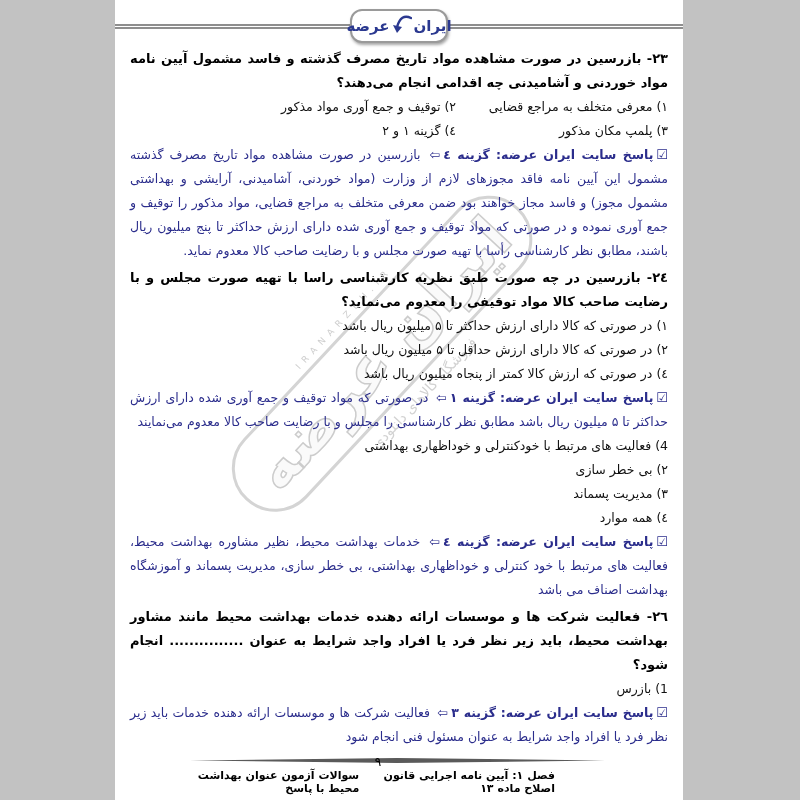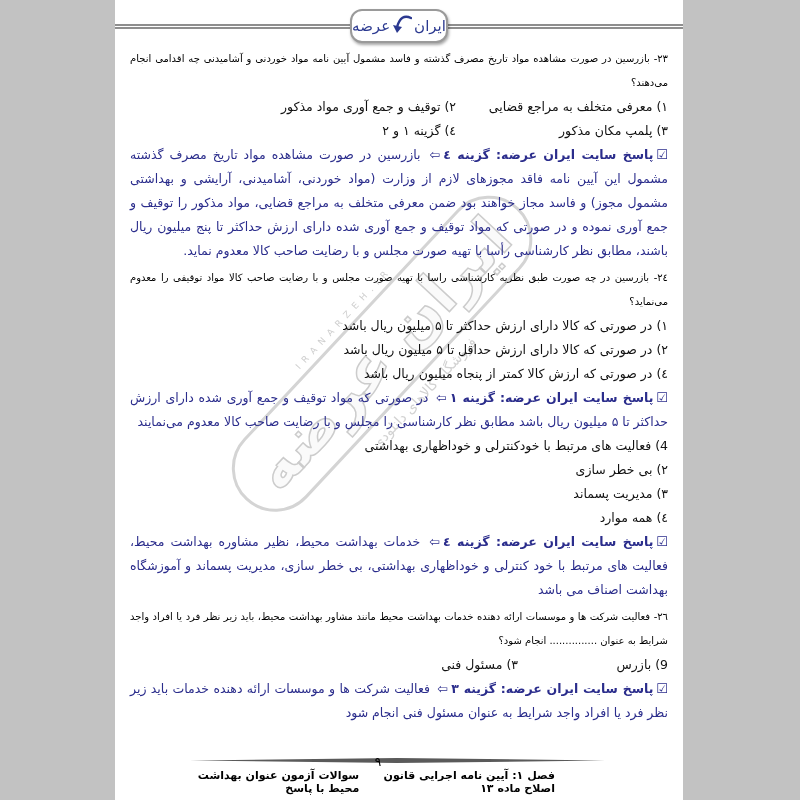--- a/index.html
+++ b/index.html
@@ -11,36 +11,36 @@
   
   .sheet { position:absolute; left:115px; top:0; width:568px; height:800px; background:#ffffff; }
 
   
   .header-rule { position:absolute; top:24px; left:0; right:0; height:5px;
                  border-top:2px solid #8e8e8e; border-bottom:2px solid #8e8e8e; background:#fff; z-index:1; }
   .logo { position:absolute; top:9px; left:50%; transform:translateX(-50%);
           width:98px; height:34px; background:#fff; border:2px solid #9a9a9a; border-radius:12px;
           box-shadow:1px 2px 3px rgba(0,0,0,0.35); display:flex; align-items:center; justify-content:center;
           direction:rtl; gap:2px; z-index:2; }
-  .logo .word { color:#2b3990; font-weight:normal; font-size:15px; line-height:1; }
+  .logo .word { color:#2b3990; font-weight:bold; font-size:15px; line-height:1; }
   .logo svg { display:block; }
 
   
   .watermark { position:absolute; top:295px; left:25px; width:490px; text-align:center;
                transform:rotate(-47deg); z-index:0; pointer-events:none; }
   .wm-latin { font-size:9px; letter-spacing:6px; color:#cfcfcf; margin-bottom:4px; }
   .wm-box { display:inline-block; border:3px solid #d4d4d4; border-radius:45px; padding:6px 24px; }
   .wm-main { font-size:60px; font-weight:bold; direction:rtl;
              color:rgba(226,226,226,0.18); -webkit-text-stroke:1.5px #cccccc; line-height:1.15; white-space:nowrap; }
   .wm-sub { margin-top:6px; font-size:14px; letter-spacing:7px; color:#d2d2d2; direction:rtl; }
 
   
   .content { position:absolute; top:44px; right:15px; left:15px; z-index:1;
              direction:rtl; color:#111; font-size:12.5px; line-height:24px; }
-  .q-text { font-weight:normal; color:#000; text-align:justify; font-size:10px; margin-top:3px; }
+  .q-text { font-weight:bold; color:#000; text-align:justify; font-size:13px; margin-top:3px; }
   .opts { }
   .opts.grid-2 { display:grid; grid-template-columns:212px 1fr; }
   .opts.list .opt { display:block; }
   .opts.row  { display:grid; grid-template-columns:150px 106px 126px 1fr; }
   .opt { white-space:nowrap; overflow:hidden; }
   .answer { color:#2b2d8c; text-align:justify; }
   .answer .chk   { font-size:13px; }
   .answer .lbl   { font-weight:bold; margin:12px 3px; }
   .answer .arrow { font-size:13px; margin-left:3px; }
 
@@ -102,22 +102,21 @@
             <span class="opt">4) فعالیت های مرتبط با خودکنترلی و خوداظهاری بهداشتی</span>
             <span class="opt">۲) بی خطر سازی</span>
             <span class="opt">۳) مدیریت پسماند</span>
             <span class="opt">٤) همه موارد</span>
           </div>
           <p class="answer"><span class="chk">☑</span><span class="lbl">پاسخ سایت ایران عرضه: گزینه ٤</span><span class="arrow">⇦</span><span class="ans-text"> خدمات بهداشت محیط، نظیر مشاوره بهداشت محیط، فعالیت های مرتبط با خود کنترلی و خوداظهاری بهداشتی، بی خطر سازی، مدیریت پسماند و آموزشگاه بهداشت اصناف می باشد</span></p>
         </div>
         <div class="q">
           <p class="q-text">۲٦- فعالیت شرکت ها و موسسات ارائه دهنده خدمات بهداشت محیط مانند مشاور بهداشت محیط، باید زیر نظر فرد یا افراد واجد شرایط به عنوان ............... انجام شود؟</p>
           <div class="opts row">
-            <span class="opt">9) بازرس</span>
-            <span class="opt">۳) مسئول فنی</span>
+            <span class="opt">1) بازرس</span>
           </div>
           <p class="answer"><span class="chk">☑</span><span class="lbl">پاسخ سایت ایران عرضه: گزینه ۳</span><span class="arrow">⇦</span><span class="ans-text"> فعالیت شرکت ها و موسسات ارائه دهنده خدمات باید زیر نظر فرد یا افراد واجد شرایط به عنوان مسئول فنی انجام شود</span></p>
         </div>
       </div>
 
     <div class="footer-line">
       <svg width="415" height="5" viewBox="0 0 415 5">
         <polygon points="0,2.5 207,0 415,2.5 207,5" fill="#5a5a5a"></polygon>
       </svg>
     </div>

